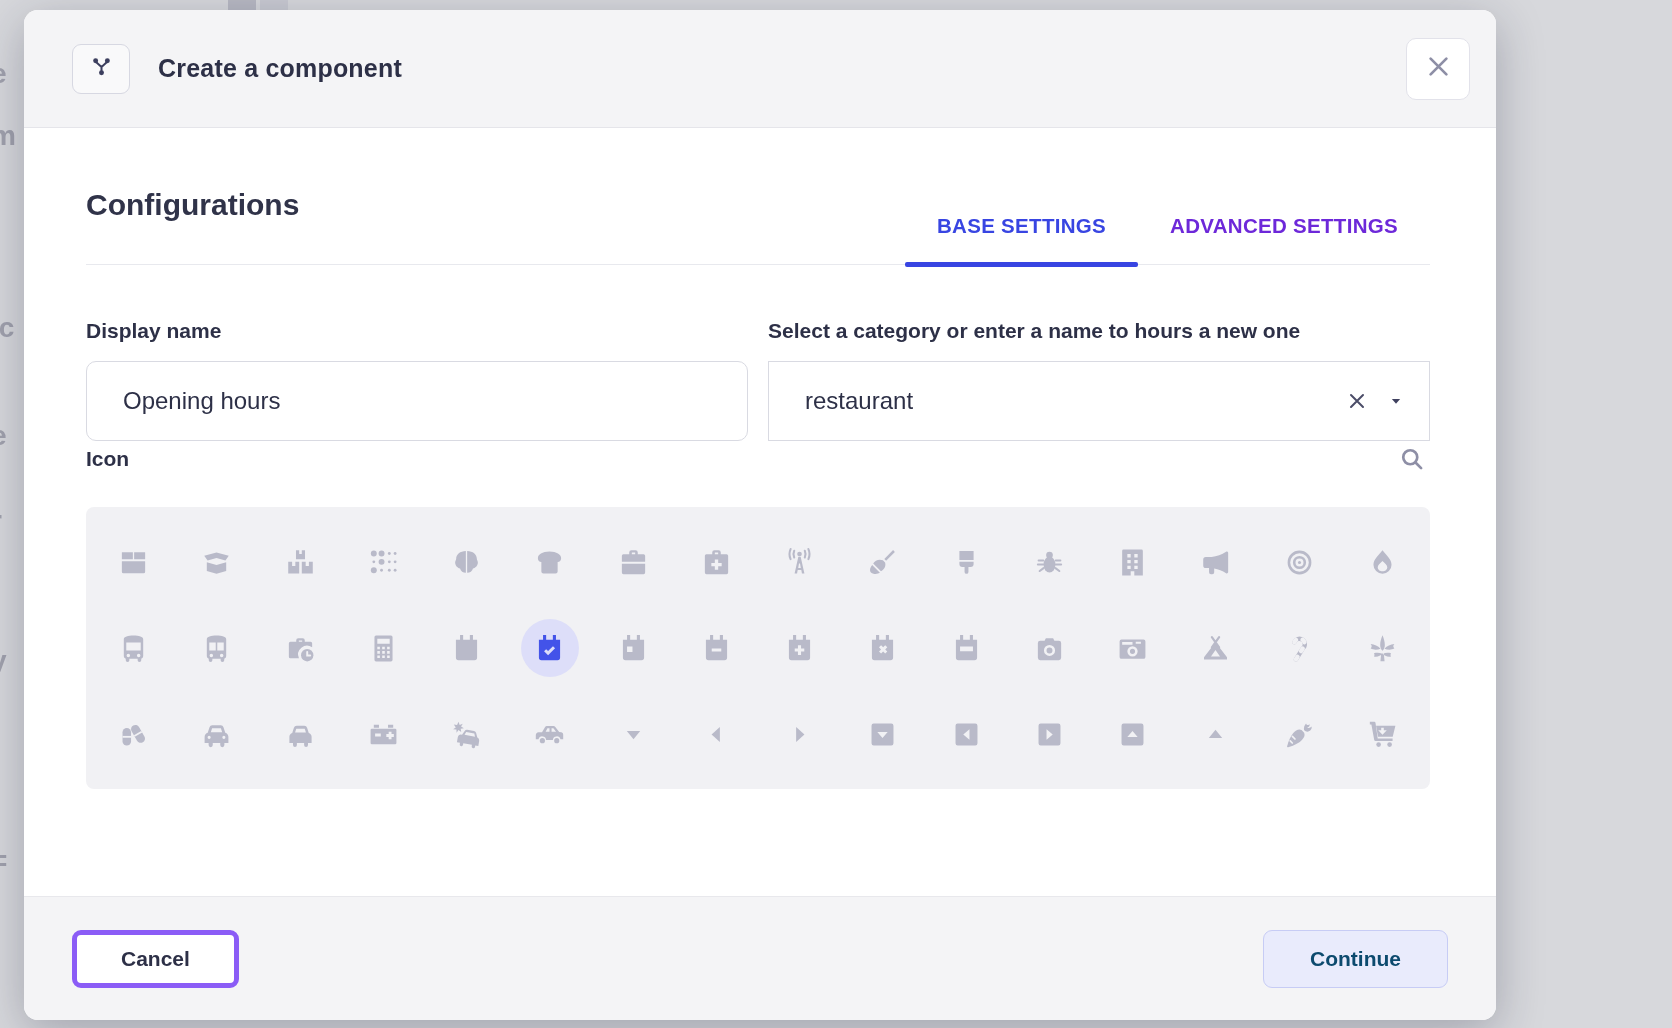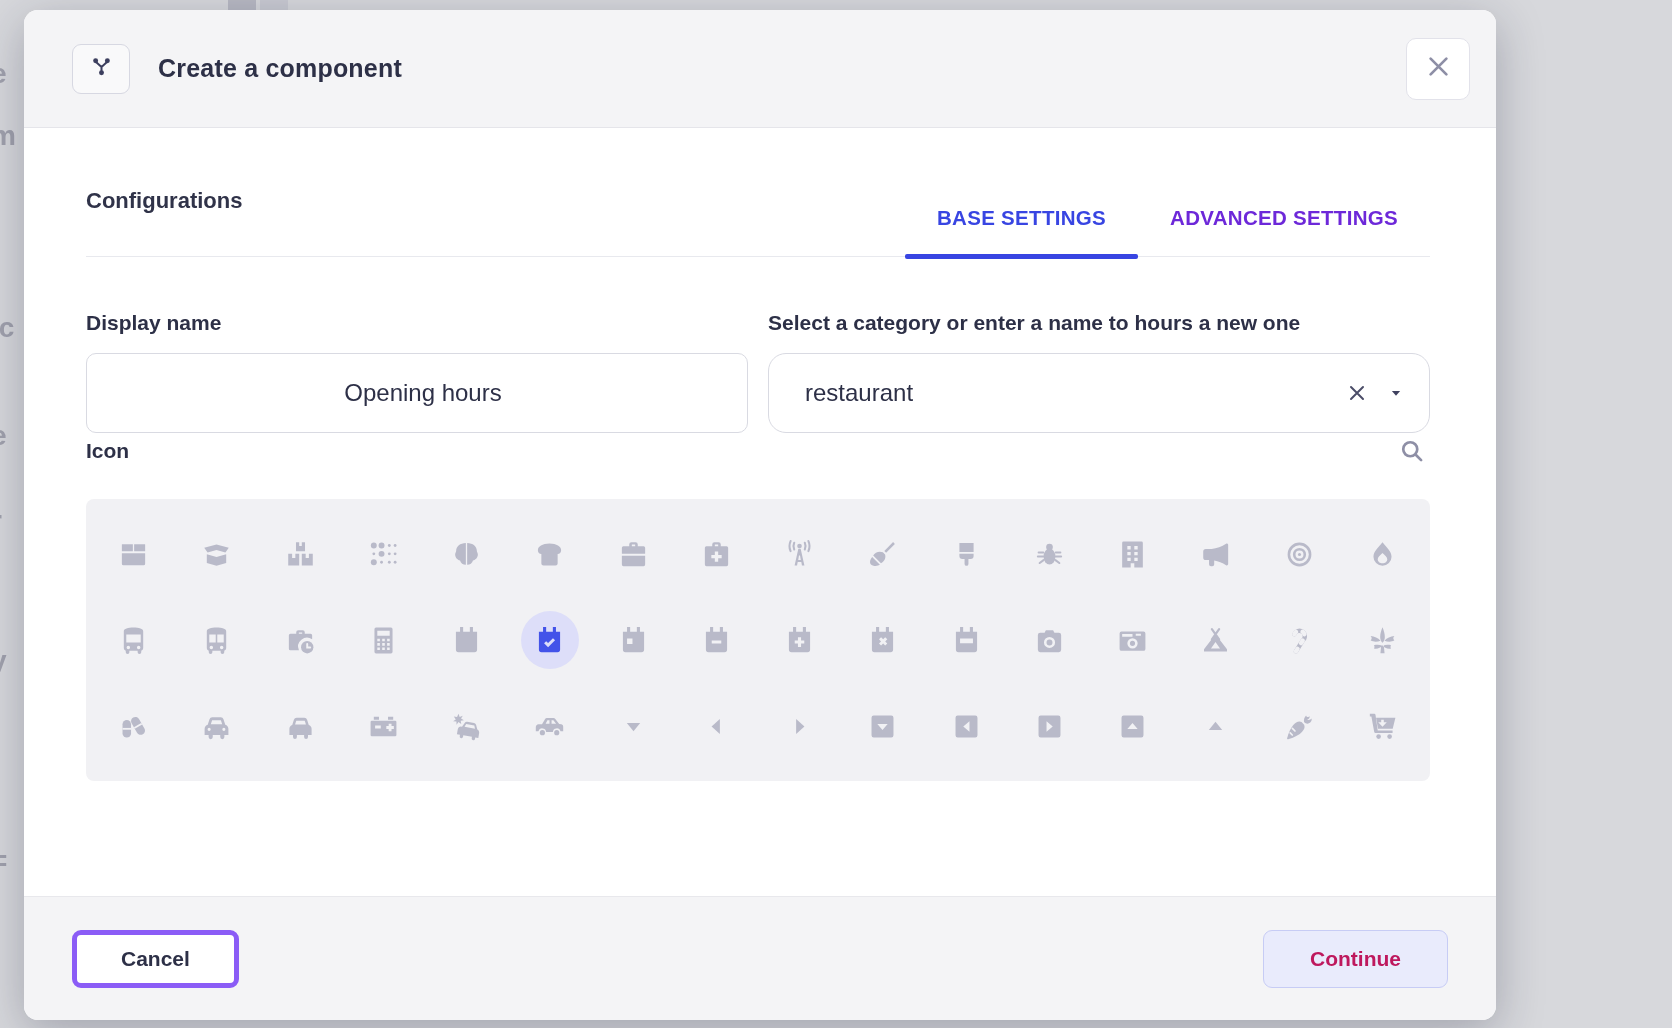--- a/index.html
+++ b/index.html
@@ -31,42 +31,41 @@
   }
   .dlg-title { font-size:25px; font-weight:bold; color:#2d3047; margin-left:28px; letter-spacing:.2px; }
   .close-btn {
     margin-left:auto; width:64px; height:62px; background:#fff;
     border:1px solid #e2e2ea; border-radius:10px; color:#8e8fa6;
     display:flex; align-items:center; justify-content:center; cursor:pointer;
   }
   
   .dlg-body { flex:1 1 auto; background:#fff; padding:0 66px 0 62px; }
   .config-row { display:flex; align-items:flex-end; margin-top:60px; border-bottom:1px solid #e8e9ee; }
-  .config-title { font-size:22px; font-weight:bold; color:#303349; padding-bottom:42px; }
+  .config-title { font-size:30px; font-weight:bold; color:#303349; padding-bottom:42px; }
   .tabs { margin-left:auto; display:flex;text-align:center; }
   .tab {
     position:relative; font-size:20.5px; font-weight:bold; color:#6d28d9;
     padding:0 32px 26px 32px; cursor:pointer; letter-spacing:.3px; white-space:nowrap;
   }
   .tab.active { color:#3845e2; }
   .tab.active::after {
     content:""; position:absolute; left:0; right:0; bottom:-3px; height:5px;
     background:#3845e2; border-radius:2px;
   }
   .fields-row { display:flex; gap:20px; margin-top:54px; }
   .field { flex:1 1 0; }
   .field-label { font-size:21px; font-weight:bold; color:#2d3047; margin-bottom:18px; }
   .text-input {
     width:100%; height:80px; border:1px solid #d9dae2; border-radius:10px;
     font-size:24px; color:#2d3047; padding:0 24px 0 36px; background:#fff; outline:none;
     font-family:"Liberation Sans", sans-serif;
-    text-align:center;
   }
   .select-box {
-    height:80px; border:1px solid #d9dae2; border-radius:18px; background:#fff;
+    height:80px; border:1px solid #d9dae2; border-radius:0; background:#fff;
     display:flex; align-items:center; padding:0 24px 0 36px; cursor:pointer;
   }
   .select-value { flex:1 1 auto; font-size:24px; color:#2d3047; }
   .select-clear { color:#4b4d68; display:flex; cursor:pointer; padding:4px; }
   .select-caret { color:#3f415f; display:flex; cursor:pointer; margin-left:14px; }
   .icon-section { }
   .icon-head { display:flex; align-items:center; }
   .icon-label { font-size:21px; font-weight:bold; color:#2d3047; }
   .icon-search { margin-left:auto; color:#8e8fa6; display:flex; cursor:pointer; padding:4px; }
   .icon-grid {
@@ -87,21 +86,21 @@
   .dlg-footer {
     height:124px; flex:0 0 124px; background:#f4f4f6; border-top:1px solid #e8e8ec;
     display:flex; align-items:center; justify-content:space-between; padding:0 48px;
   }
   .btn {
     height:58px; border-radius:9px; font-size:21px; font-weight:bold;
     display:flex; align-items:center; justify-content:center; cursor:pointer;
     font-family:"Liberation Sans", sans-serif;
   }
   .btn-cancel { background:#fff; border:5px solid #8b5cf6; color:#2d3047; padding:0 44px; }
-  .btn-continue { background:#e9ebfc; border:1px solid #c7ccf5; color:#be185d; padding:0 46px; }
+  .btn-continue { background:#e9ebfc; border:1px solid #c7ccf5; color:#0c4a6e; padding:0 46px; }
 </style>
 </head>
 <body>
 
 <div id="backdrop">
     <span class="frag" style="top: 58px;">e</span>
     <span class="frag" style="top: 120px;">m</span>
     <span class="frag" style="top: 215px;">t</span>
     <span class="frag" style="top: 312px;">ic</span>
     <span class="frag" style="top: 420px;">e</span>

